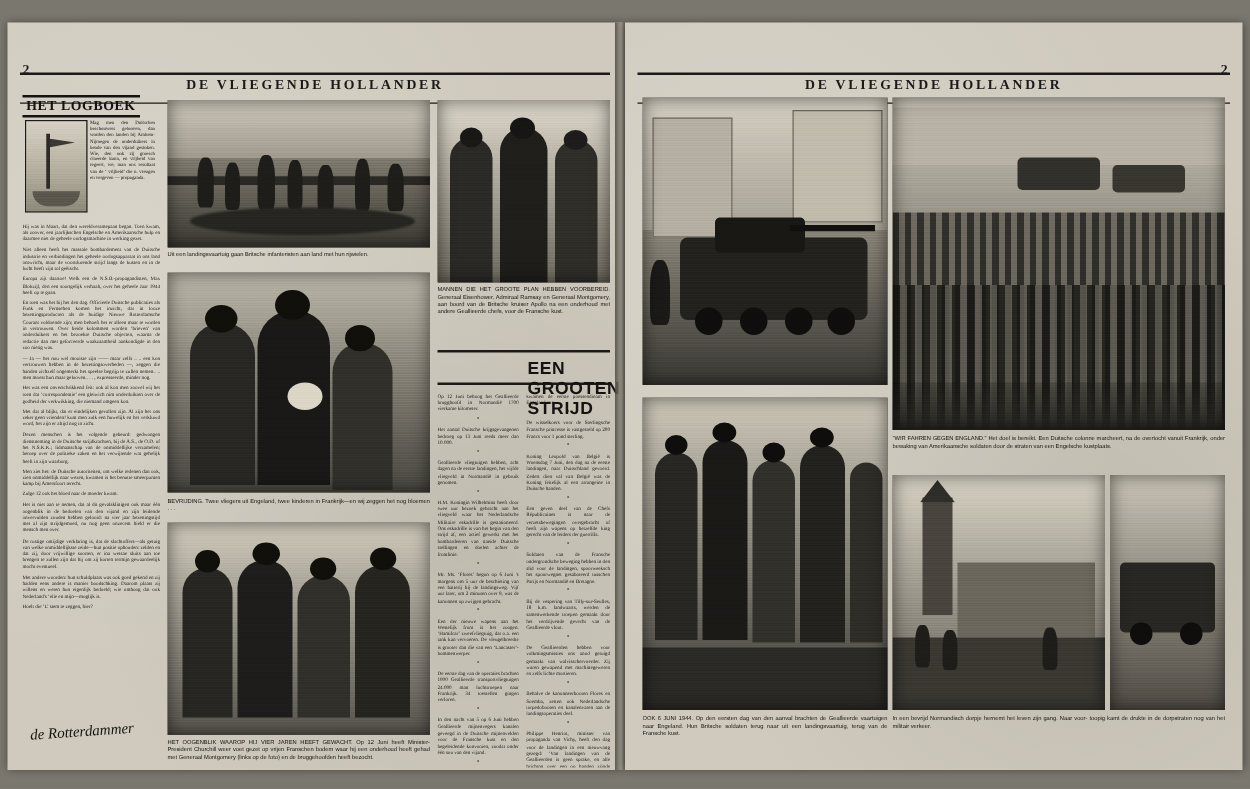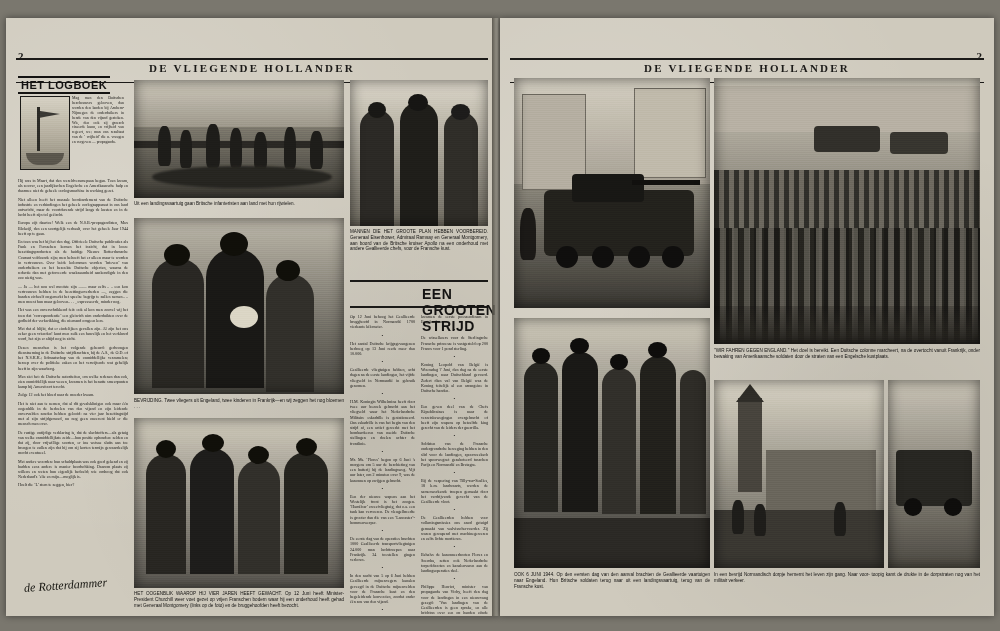--- a/index.html
+++ b/index.html
@@ -47,21 +47,21 @@
   .folio-right{right:12px;}
 
   
   .hl{
     position:absolute;font-weight:bold;color:#141312;
     font-family:"Liberation Sans", sans-serif;
     letter-spacing:.5px;
   }
   .hl-box{
     border-top:2px solid #141312;border-bottom:2px solid #141312;
-    padding:1px 3px;display:inline-block;
+    padding:1px 3px;display:inline-block;font-family:Liberation Serif, serif;
   }
   .col{
     position:absolute;color:#171614;
     font-size:4.1px;line-height:5.2px;text-align:justify;
     font-family:"Liberation Serif", serif;
     overflow:hidden;
   }
   .col p{margin:0 0 3px 0;}
   .cap{
     position:absolute;color:#141312;

